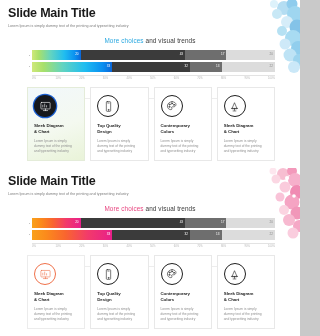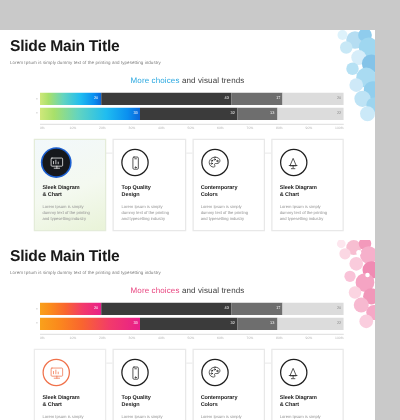--- a/index.html
+++ b/index.html
@@ -2,21 +2,21 @@
 <html><head>
 <meta charset="utf-8">
 <style>
   * { box-sizing: border-box; margin: 0; padding: 0; }
   html, body {
     width: 300px; height: 336px;
     background: #c9c9c9;
     font-family: "Liberation Sans", sans-serif;
     overflow: hidden;
   }
-  .deck { width: 300px; height: 268px; display: flex; flex-direction: column; margin-top: 24px; }
+  .deck { width: 300px; height: 268px; display: flex; flex-direction: column; }
 
   .slide {
     position: relative;
     width: 300px; height: 168px;
     background: #ffffff;
     overflow: hidden;
     flex: 0 0 168px;
   }
 
   

